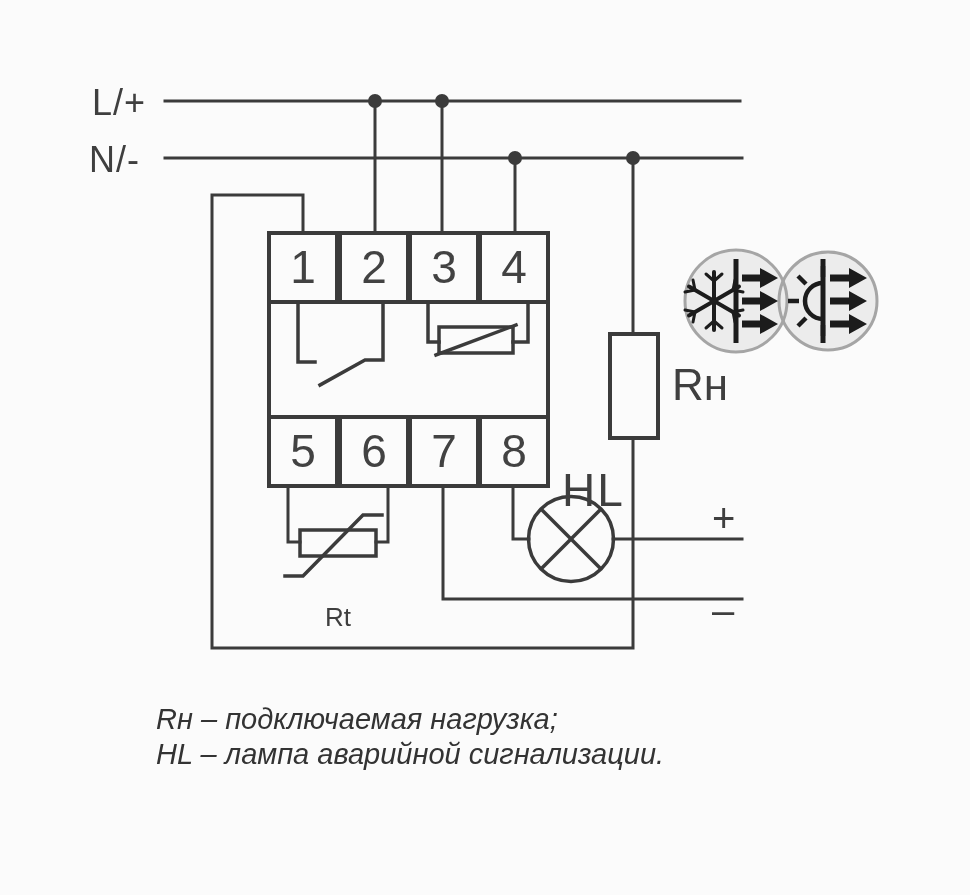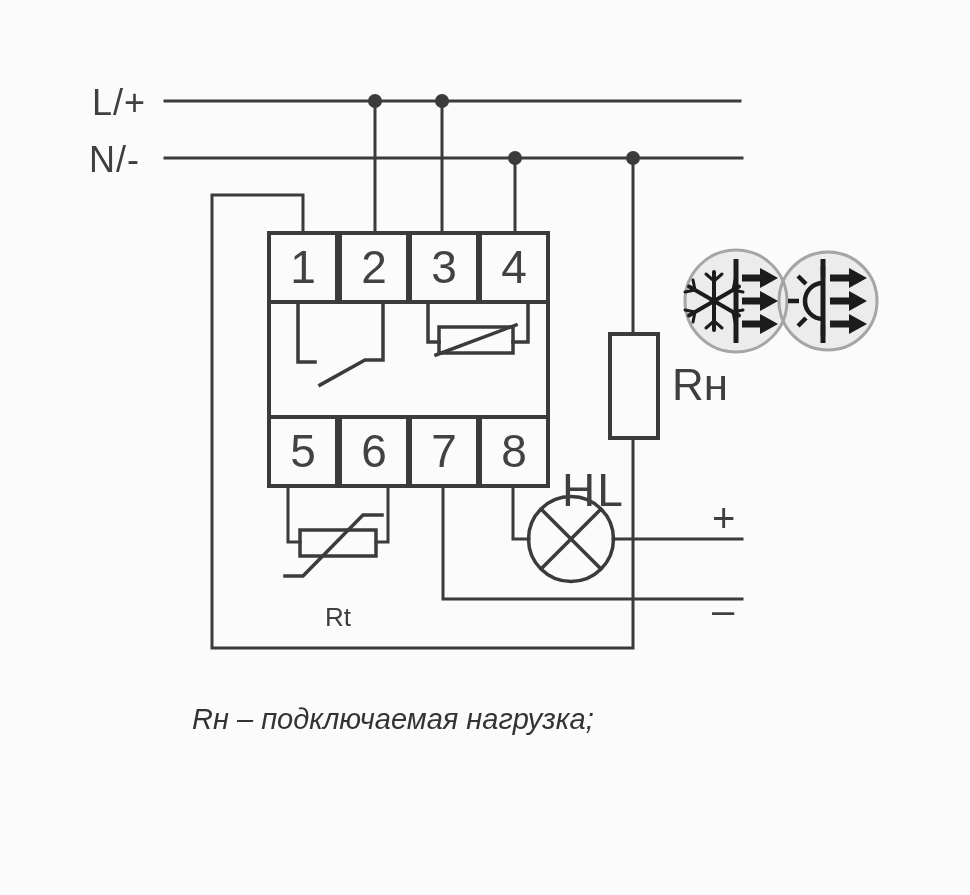--- a/index.html
+++ b/index.html
@@ -9,21 +9,21 @@
   .lbl{position:absolute;color:#3f3f3f;white-space:nowrap;}
   .rail-lbl{font-size:36px;letter-spacing:1px;}
   .tnum{position:absolute;width:68px;height:69px;line-height:69px;text-align:center;
         font-size:46px;color:#424242;}
   .hl-lbl{font-size:46px;letter-spacing:2px;margin-top:17px;}
   .rn-lbl{font-size:44px;text-align:center;}
   .rt-lbl{font-size:26px;}
   .plus-lbl,.minus-lbl{font-size:40px;}
   .volt-lbl{font-size:36px;letter-spacing:1px;}
   .legend{position:absolute;left:156px;top:702px;color:#333;font-style:italic;
-          font-size:29px;line-height:35px;margin-left:36px;}
+          font-size:29px;line-height:35px;}
 </style>
 </head>
 <body>
 
 <div class="canvas">
 
   <svg width="970" height="895" viewBox="0 0 970 895">
 
     <g stroke="#3b3b3b" stroke-width="3" fill="none" stroke-linecap="square">
       <path d="M165 101 H740"></path>
@@ -149,15 +149,16 @@
 
   <div class="lbl hl-lbl" style="left:562px;top:446px;">HL</div>
   <div class="lbl rn-lbl" style="left:672px;top:360px;">Rн</div>
   <div class="lbl rt-lbl" style="left:325px;top:580px;margin-top:22px;">Rt</div>
 
   <div class="lbl plus-lbl" style="left:712px;top:496px;">+</div>
   <div class="lbl minus-lbl" style="left:712px;top:588px;">–</div>
 
   <div class="legend">
     <div>Rн – подключаемая нагрузка;</div>
+    <div>HL – лампа аварийной сигнализации.</div>
   </div>
 
 </div>
 
 </body></html>

